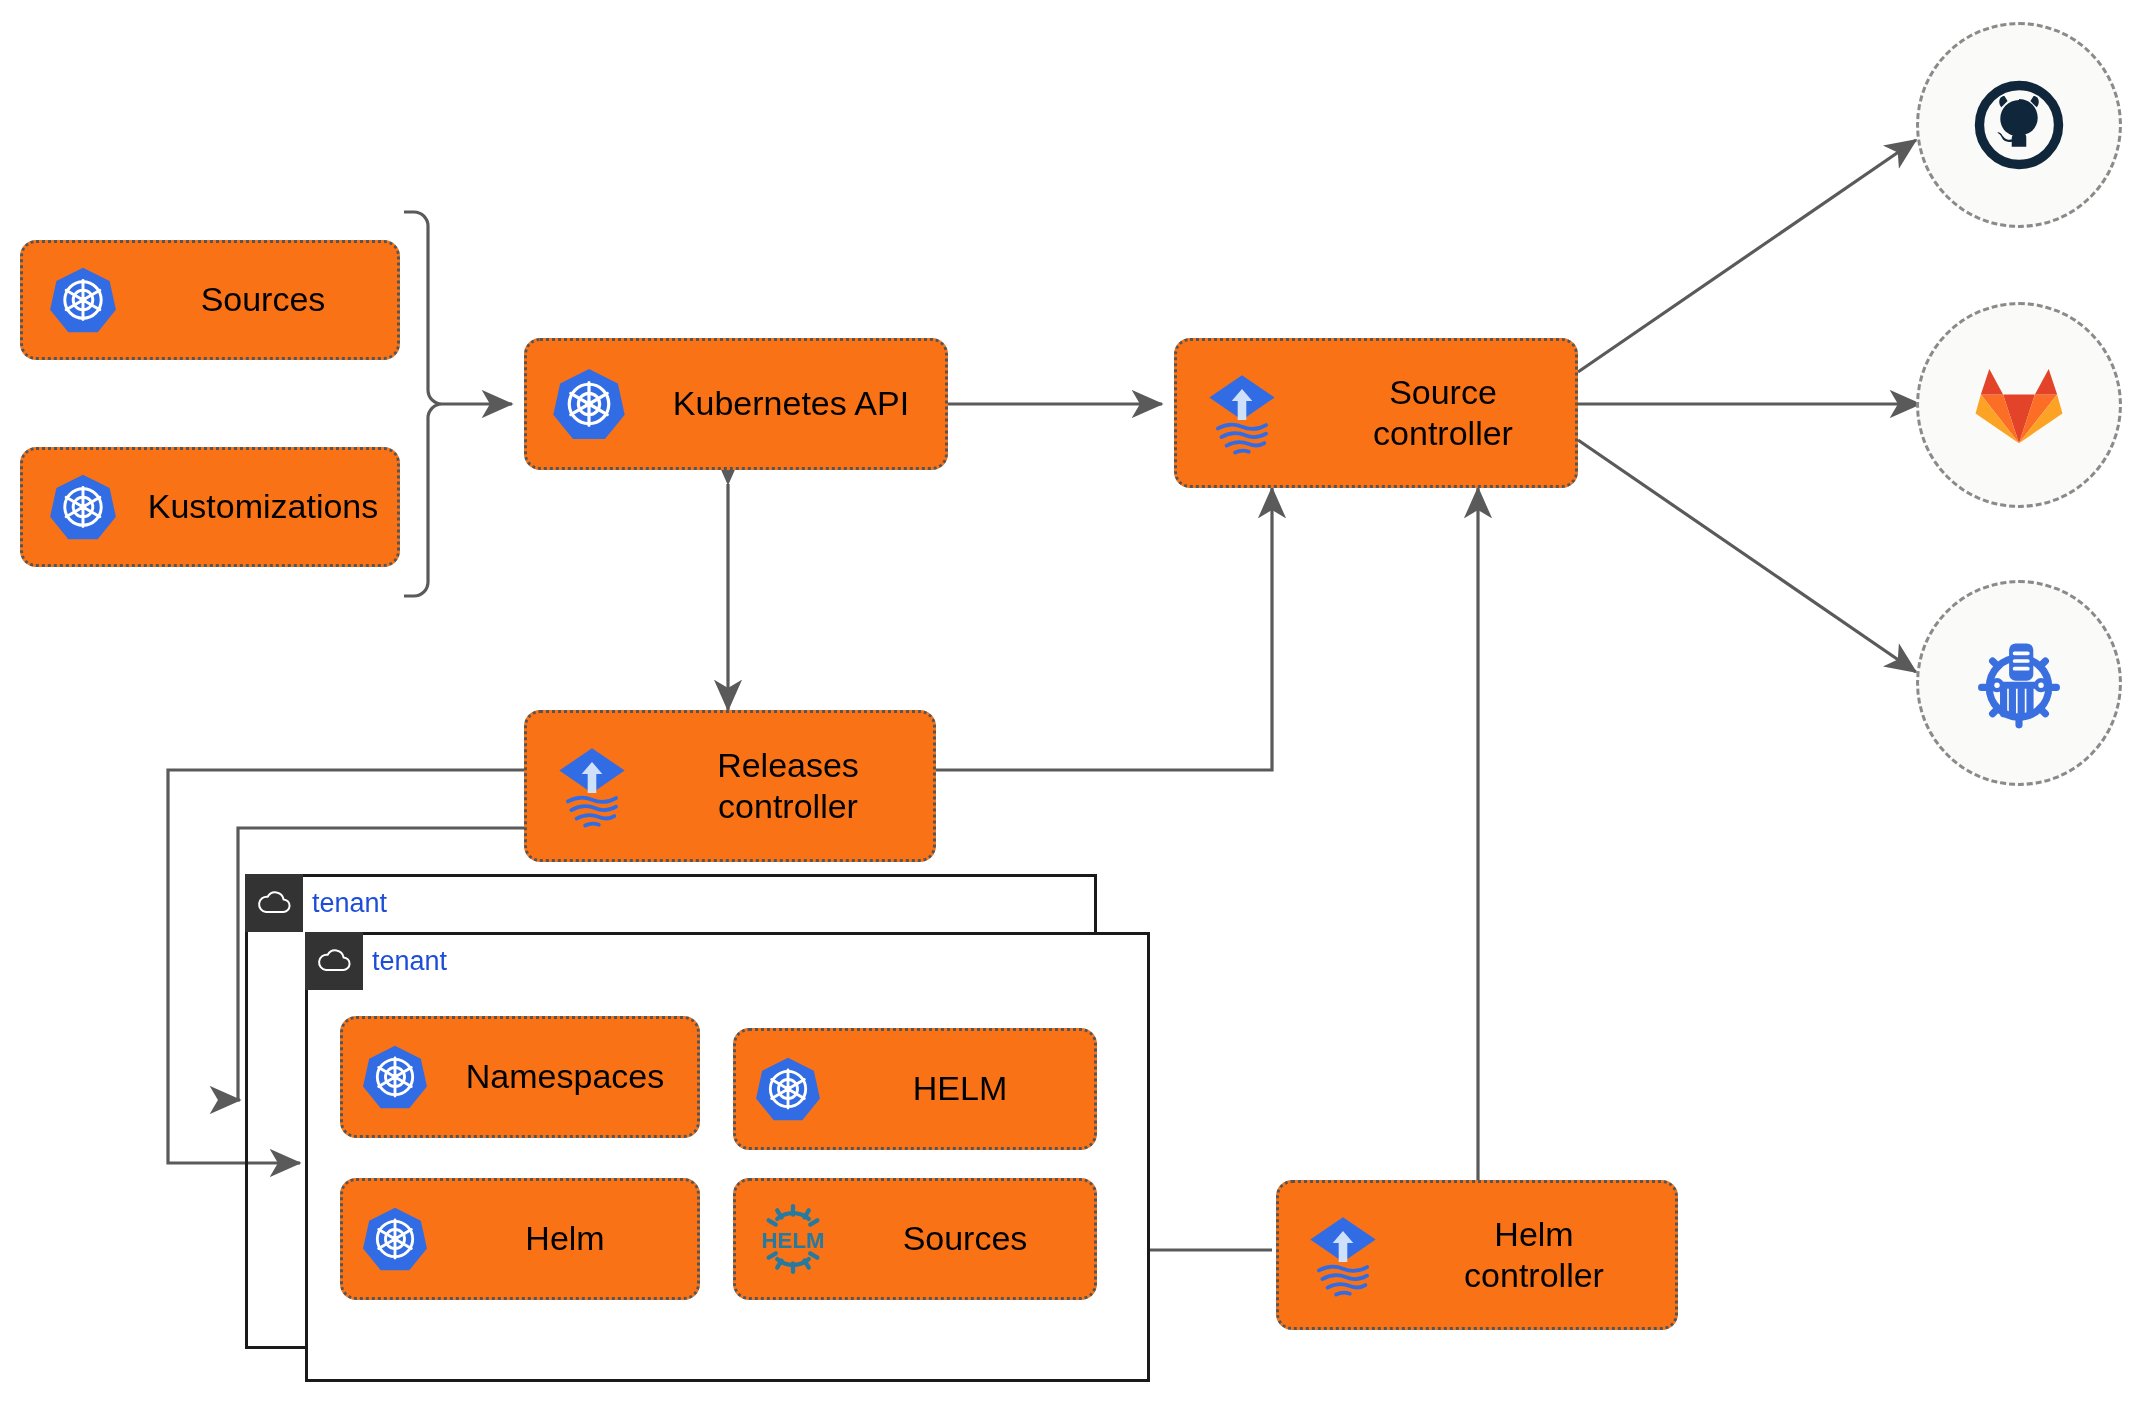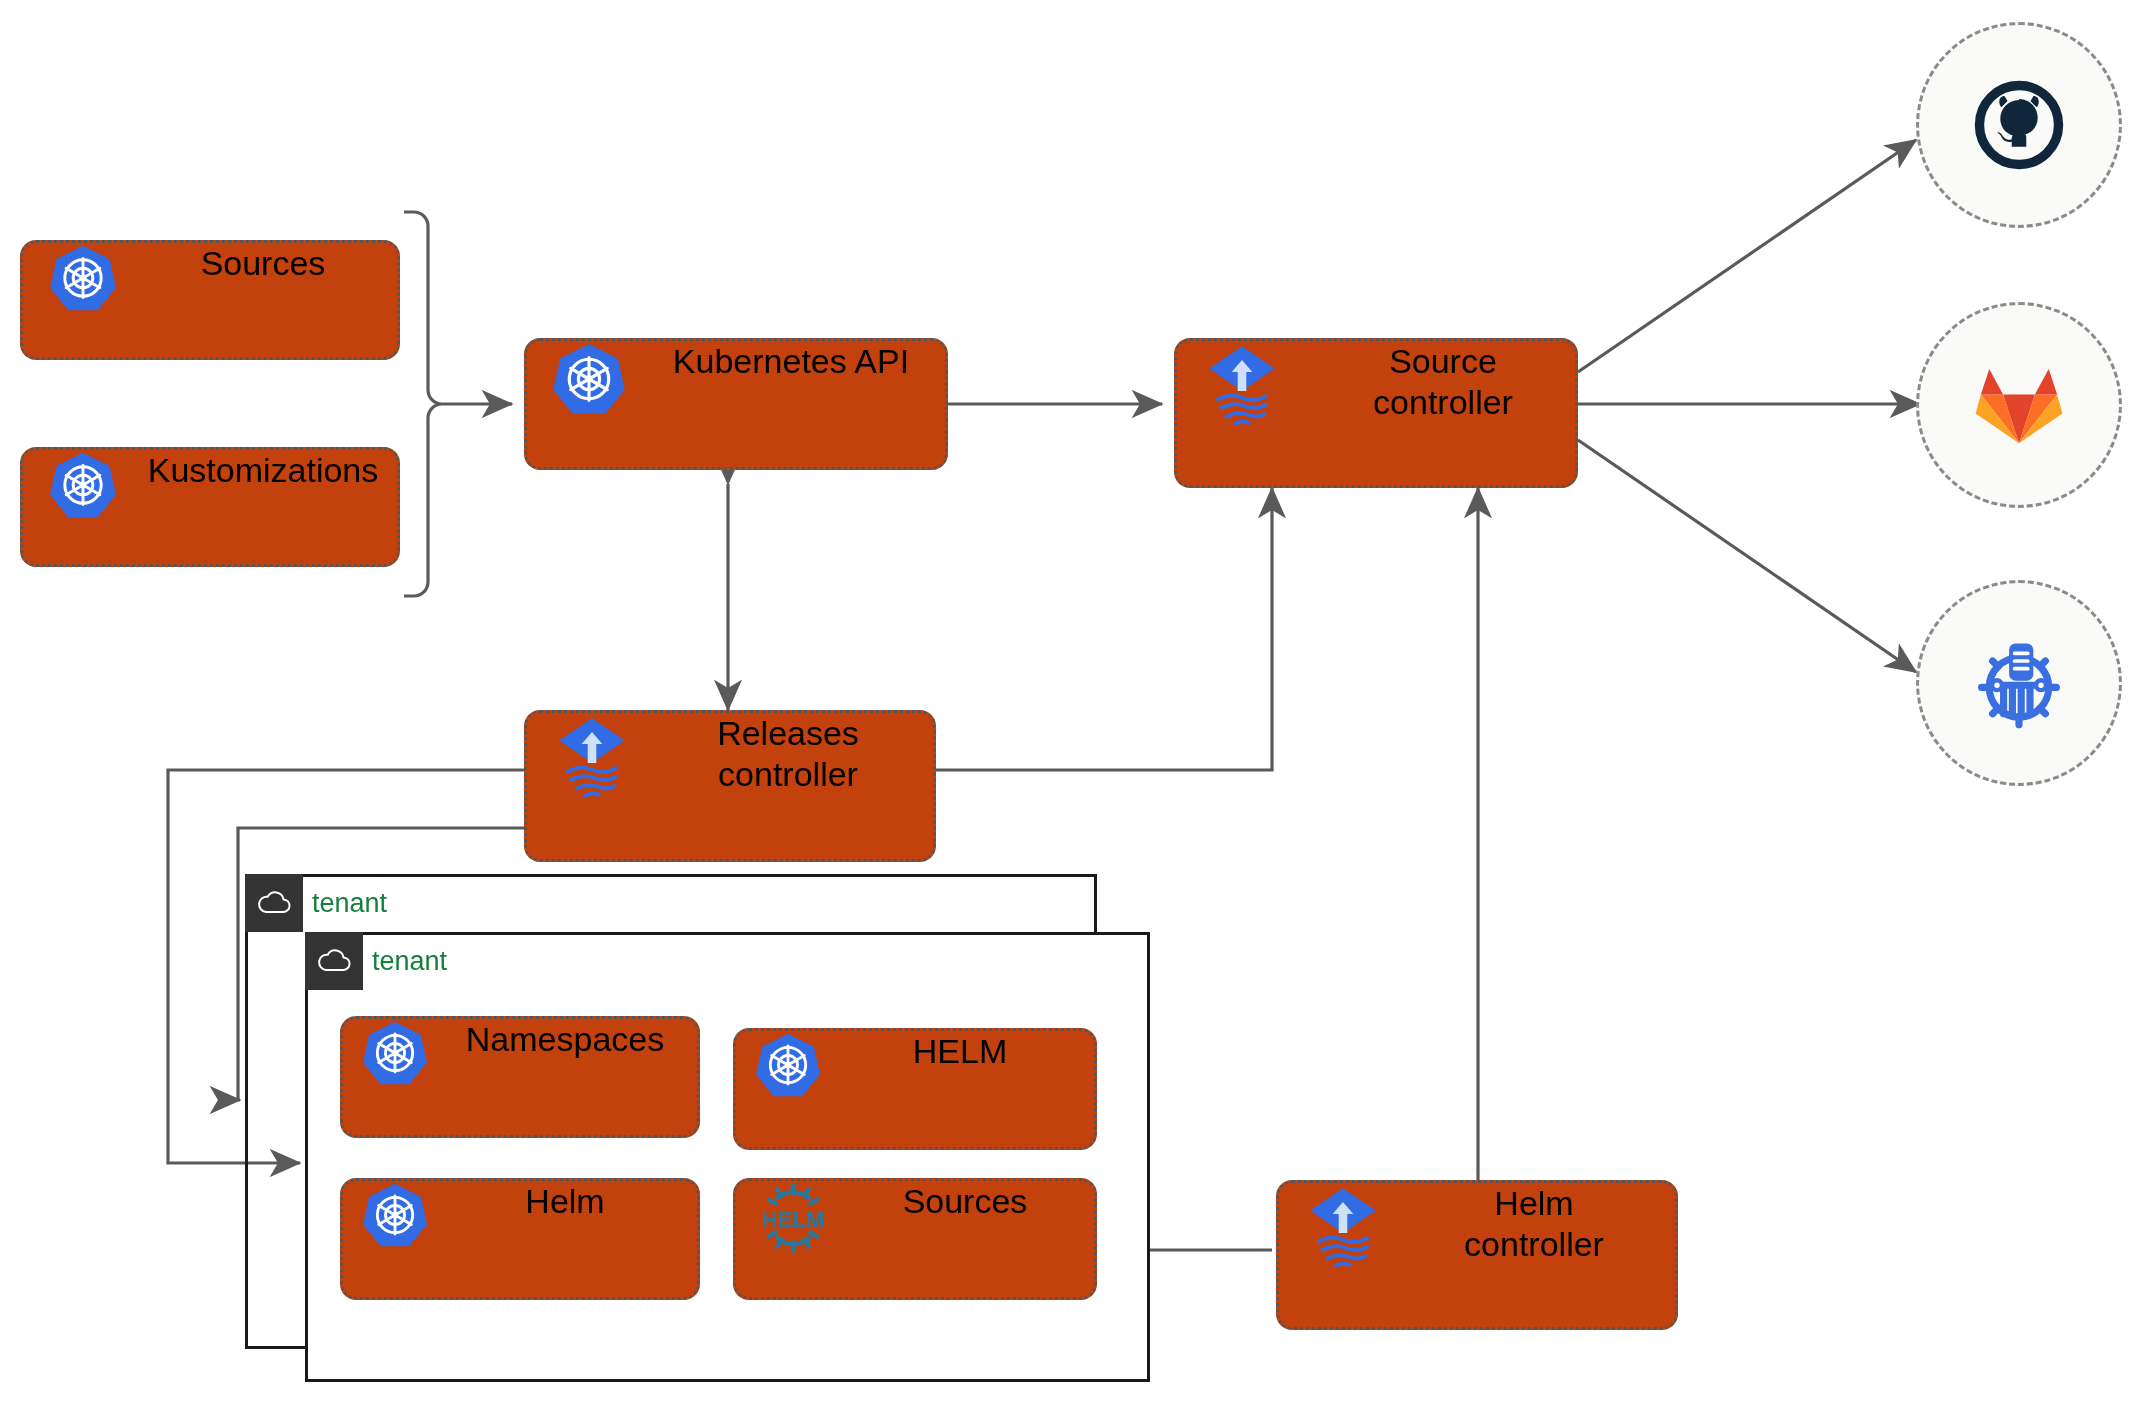--- a/index.html
+++ b/index.html
@@ -2,24 +2,24 @@
 <html><head>
 <meta charset="utf-8">
 <style>
   html,body{margin:0;padding:0;background:#ffffff;}
   body{font-family:"Liberation Sans",sans-serif;}
   #stage{position:relative;width:2144px;height:1407px;background:#fff;overflow:hidden;}
   #wires{position:absolute;left:0;top:0;width:2144px;height:1407px;}
 
   .node{
     position:absolute;
-    background:#c2410c;
+    background:#f97316;
     border:3px dotted #555555;
     border-radius:16px;
-    display:flex;align-items:flex-start;
+    display:flex;align-items:center;
     box-sizing:border-box;
   }
   .node .ico{flex:0 0 auto;display:flex;align-items:center;justify-content:center;}
   .node .lbl{
     flex:1 1 auto;text-align:center;color:#000;
     font-size:34px;line-height:1.22;white-space:pre-line;
     padding-right:14px;
   }
 
   .circ{
@@ -31,21 +31,21 @@
   .tenant{
     position:absolute;border:3px solid #1a1a1a;background:transparent;box-sizing:border-box;
   }
   .tenant .tab{
     position:absolute;left:-3px;top:-3px;height:58px;display:flex;align-items:center;
     background:#333333;color:#fff;padding:0 0 0 0;box-sizing:border-box;
   }
   .tenant .tab .cloud{width:58px;display:flex;align-items:center;justify-content:center;}
   .tenant .tabtext{
     position:absolute;left:64px;top:-3px;height:58px;display:flex;align-items:center;
-    color:#15803d;font-size:27px;
+    color:#1d4ed8;font-size:27px;
   }
   .tenant .body{position:absolute;left:0;top:58px;right:0;bottom:0;background:#fff;}
   .tenant.outer .body{background:transparent;}
 </style>
 </head>
 <body>
 
 <div id="stage">
 
   <svg id="wires" viewBox="0 0 2144 1407" xmlns="http://www.w3.org/2000/svg">

